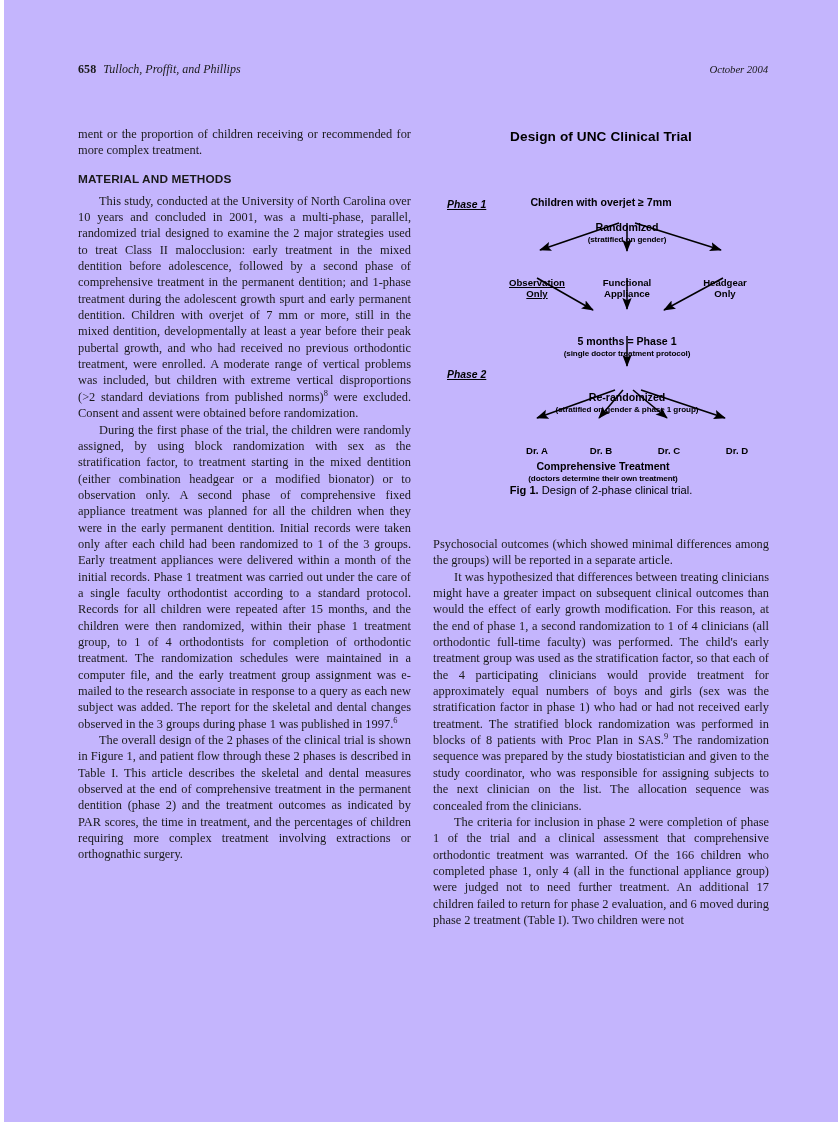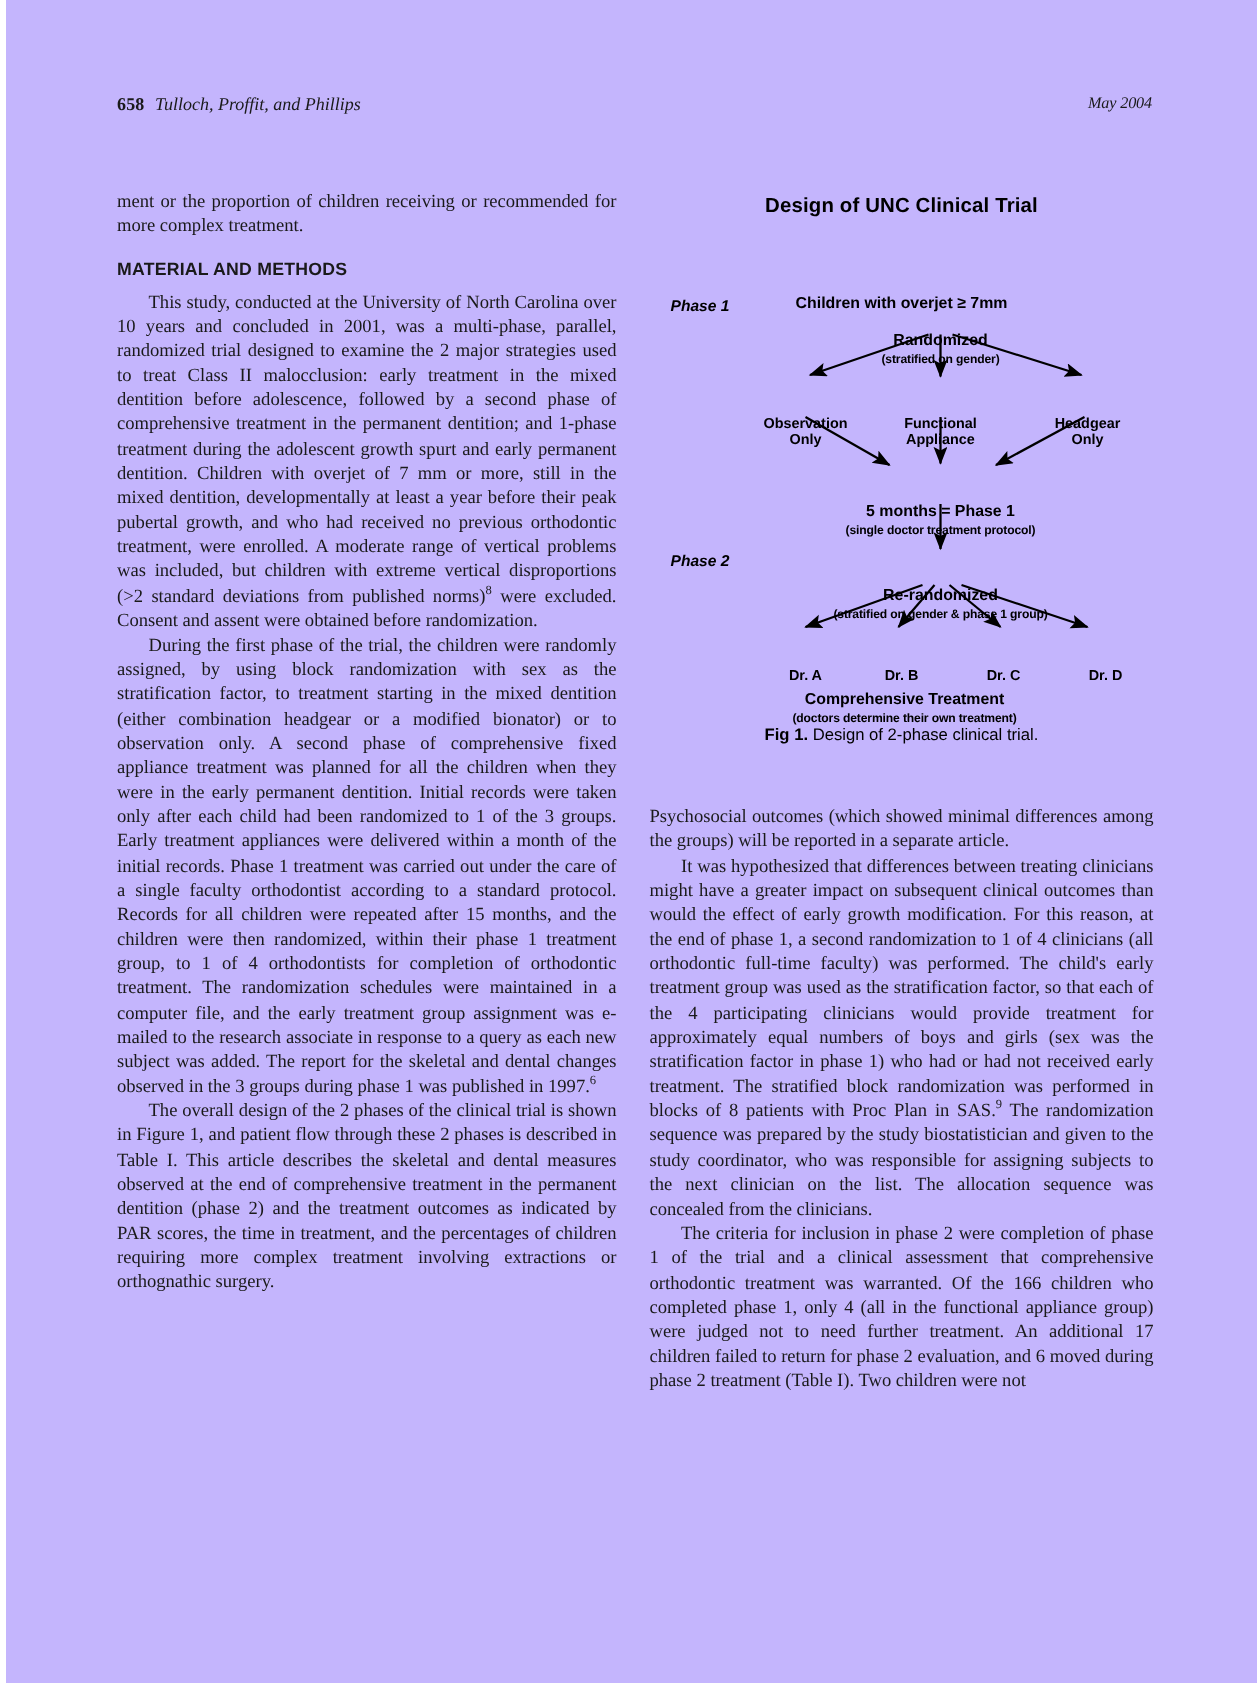--- a/index.html
+++ b/index.html
@@ -149,20 +149,21 @@
     font-weight: bold;
     display: block;
     line-height: 11px;
   }
   .phase-label {
     position: absolute;
     font-family: "Liberation Sans", sans-serif;
     font-size: 10.4px;
     font-weight: bold;
     font-style: italic;
+    text-decoration: underline;
     color: #000;
     white-space: nowrap;
   }
   .fig-caption {
     position: absolute;
     left: 0;
     top: 358px;
     width: 336px;
     text-align: center;
     font-family: "Liberation Sans", sans-serif;
@@ -174,21 +175,21 @@
 </head>
 <body>
 
 <div class="page">
 
   <div class="running-head">
     <div class="rh-left">
       <span class="rh-folio">658</span><span class="rh-authors">Tulloch, Proffit, and Phillips</span>
     </div>
     <div class="rh-right">
-      <div>May 2004</div>
+      <div>October 2004</div>
     </div>
   </div>
 
   <div class="col col-left">
     <p class="noindent">ment or the proportion of children receiving or recommended for more complex treatment.</p>
 
     <h2 class="section-head">MATERIAL AND METHODS</h2>
 
     <p><span>This study, conducted at the University of North Carolina over 10 years and concluded in 2001, was a multi-phase, parallel, randomized trial designed to examine the 2 major strategies used to treat Class II malocclusion: early treatment in the mixed dentition before adolescence, followed by a second phase of comprehensive treatment in the permanent dentition; and 1-phase treatment during the adolescent growth spurt and early permanent dentition. Children with overjet of 7 mm or more, still in the mixed dentition, developmentally at least a year before their peak pubertal growth, and who had received no previous orthodontic treatment, were enrolled. A moderate range of vertical problems was included, but children with extreme vertical disproportions (&gt;2 standard deviations from published norms)</span><sup>8</sup><span> were excluded. Consent and assent were obtained before randomization.</span></p>
 
@@ -237,21 +238,21 @@
       <span class="main">Children with overjet ≥ 7mm</span>
     </div>
 
     <div class="phase-label" style="left:14px; top:73px;">Phase 1</div>
 
     <div class="node" style="left:98px; top:71px; width:192px;">
       <span class="main">Randomized</span>
       <span class="sub">(stratified on gender)</span>
     </div>
 
-    <div class="node" style="left:44px; top:126px; width:120px;">
+    <div class="node" style="left:44px; top:126px; width:120px;text-decoration:underline;">
       <span class="leaf">Observation</span>
       <span class="leaf">Only</span>
     </div>
     <div class="node" style="left:134px; top:126px; width:120px;">
       <span class="leaf">Functional</span>
       <span class="leaf">Appliance</span>
     </div>
     <div class="node" style="left:232px; top:126px; width:120px;">
       <span class="leaf">Headgear</span>
       <span class="leaf">Only</span>

